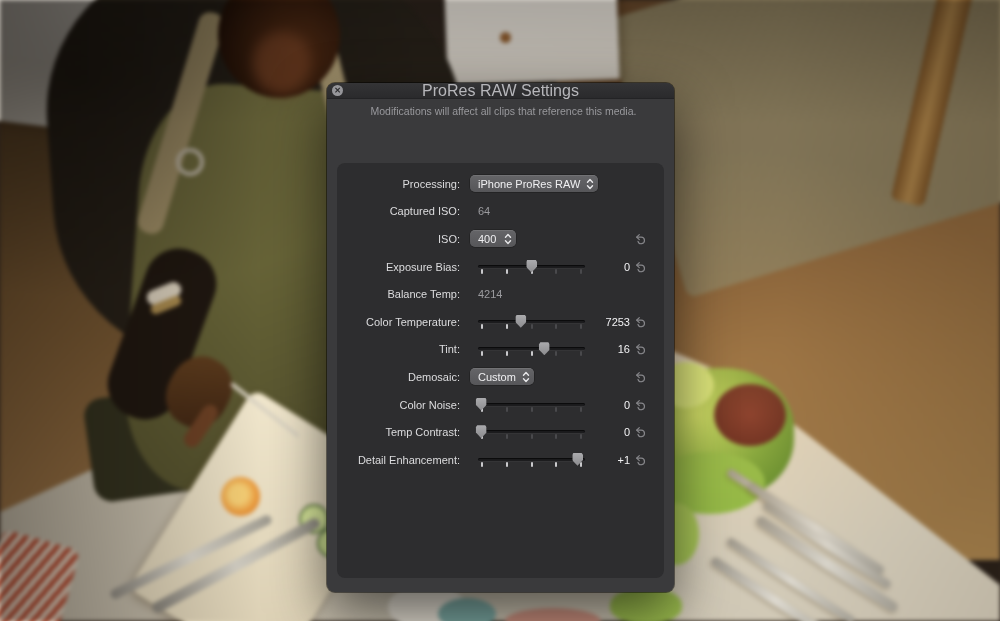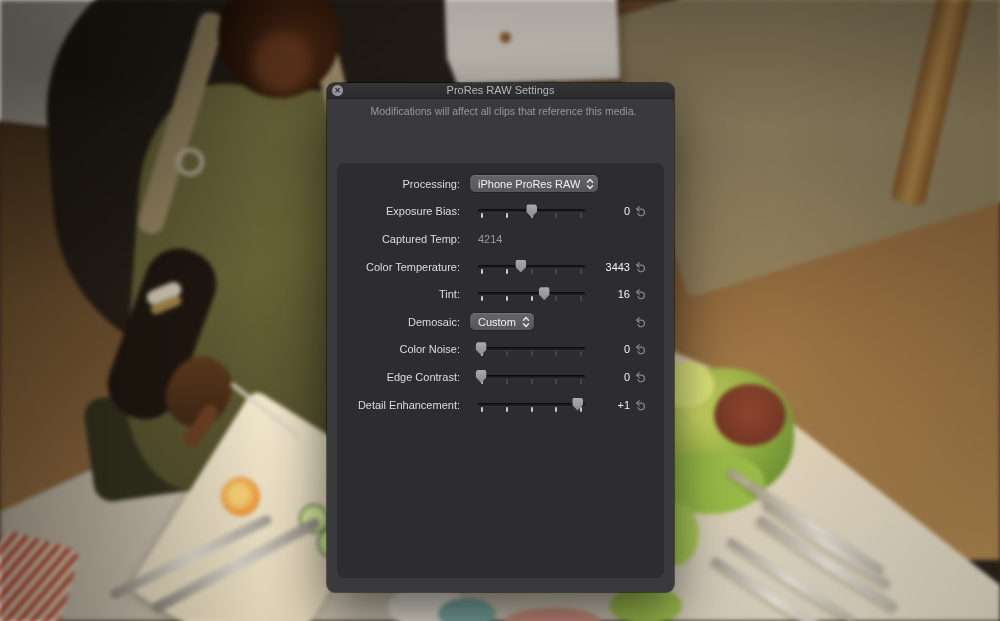--- a/index.html
+++ b/index.html
@@ -77,21 +77,21 @@
     color:#e8e8ea;
   }
   .titlebar{
     position:relative;height:15px;border-radius:8px 8px 0 0;
     background:linear-gradient(#343436,#2a2a2c);
     border-bottom:1px solid #232325;
     display:flex;align-items:center;
   }
   .titlebar .title{
     position:absolute;left:0;right:0;text-align:center;
-    font-size:11px;color:#b6b6ba;line-height:15px;
+    font-size:16px;color:#b6b6ba;line-height:15px;
   }
   .closebtn{
     position:relative;z-index:2;margin-left:5px;width:11px;height:11px;border-radius:50%;
     background:#96969a;border:none;padding:0;cursor:pointer;
     display:flex;align-items:center;justify-content:center;
     font-size:8px;line-height:1;color:#2b2b2d;font-weight:700;
   }
   .heading{margin-top:14px;text-align:center;font-size:12px;font-weight:700;color:#ededee;line-height:16px;}
   .note{margin-top:6px;text-align:center;font-size:10.5px;color:#98989c;line-height:13px;padding-left:6px;}
   .panel{
@@ -216,21 +216,48 @@
             <svg width="8" height="12" viewBox="0 0 8 12" fill="none" stroke="#e8e8ea" stroke-width="1.4" stroke-linecap="round" stroke-linejoin="round">
                 <path d="M1.5 4.2 L4 1.6 L6.5 4.2"></path>
                 <path d="M1.5 7.8 L4 10.4 L6.5 7.8"></path>
               </svg>
           </button>
         </div>
         <div class="val"></div>
           <div></div>
       </div>
 
-
+      <div class="row">
+        <div class="lbl">Captured ISO:</div>
+        <div class="ctl">
+            <span class="static-val">64</span>
+          </div>
+        <div class="val"></div>
+          <div></div>
+      </div>
+
+      <div class="row">
+        <div class="lbl">ISO:</div>
+        <div class="ctl">
+          <button class="popup" style="min-width:46px;justify-content:space-between;">
+            <span>400</span>
+            <svg width="8" height="12" viewBox="0 0 8 12" fill="none" stroke="#e8e8ea" stroke-width="1.4" stroke-linecap="round" stroke-linejoin="round">
+                <path d="M1.5 4.2 L4 1.6 L6.5 4.2"></path>
+                <path d="M1.5 7.8 L4 10.4 L6.5 7.8"></path>
+              </svg>
+          </button>
+        </div>
+        <div class="val"></div>
+        <button class="reset">
+          <svg width="12" height="12" viewBox="0 0 12 12" fill="none" stroke="currentColor" stroke-width="1.2" stroke-linecap="round" stroke-linejoin="round">
+              <path d="M5.3 1.6 L2.6 4.1 L5.3 6.6"></path>
+              <path d="M2.9 4.1 h4.3 a3.3 3.3 0 1 1 -3.2 4.2"></path>
+            </svg>
+        </button>
+      </div>
 
       <div class="row">
         <div class="lbl">Exposure Bias:</div>
         <div class="ctl">
           <div class="slider">
             <div class="track"></div>
           <div class="tick bright" style="left: 4%;"></div>
               <div class="tick bright" style="left: 27%;"></div>
               <div class="tick bright" style="left: 50%;"></div>
               <div class="tick dim" style="left: 73%;"></div>
@@ -241,21 +268,21 @@
         <div class="val">0</div>
         <button class="reset">
           <svg width="12" height="12" viewBox="0 0 12 12" fill="none" stroke="currentColor" stroke-width="1.2" stroke-linecap="round" stroke-linejoin="round">
               <path d="M5.3 1.6 L2.6 4.1 L5.3 6.6"></path>
               <path d="M2.9 4.1 h4.3 a3.3 3.3 0 1 1 -3.2 4.2"></path>
             </svg>
         </button>
       </div>
 
       <div class="row">
-        <div class="lbl">Captured Temp:</div>
+        <div class="lbl">Balance Temp:</div>
         <div class="ctl">
             <span class="static-val">4214</span>
           </div>
         <div class="val"></div>
           <div></div>
       </div>
 
 
       <div class="row">
         <div class="lbl">Color Temperature:</div>
@@ -263,21 +290,21 @@
           <div class="slider">
             <div class="track"></div>
           <div class="tick bright" style="left: 4%;"></div>
               <div class="tick bright" style="left: 27%;"></div>
               <div class="tick dim" style="left: 50%;"></div>
               <div class="tick dim" style="left: 73%;"></div>
               <div class="tick dim" style="left: 96%;"></div>
               <div class="thumb" style="left: 40%;"></div>
             </div>
         </div>
-        <div class="val">3443</div>
+        <div class="val">7253</div>
         <button class="reset">
           <svg width="12" height="12" viewBox="0 0 12 12" fill="none" stroke="currentColor" stroke-width="1.2" stroke-linecap="round" stroke-linejoin="round">
               <path d="M5.3 1.6 L2.6 4.1 L5.3 6.6"></path>
               <path d="M2.9 4.1 h4.3 a3.3 3.3 0 1 1 -3.2 4.2"></path>
             </svg>
         </button>
       </div>
 
       <div class="row">
         <div class="lbl">Tint:</div>
@@ -337,21 +364,21 @@
         <div class="val">0</div>
         <button class="reset">
           <svg width="12" height="12" viewBox="0 0 12 12" fill="none" stroke="currentColor" stroke-width="1.2" stroke-linecap="round" stroke-linejoin="round">
               <path d="M5.3 1.6 L2.6 4.1 L5.3 6.6"></path>
               <path d="M2.9 4.1 h4.3 a3.3 3.3 0 1 1 -3.2 4.2"></path>
             </svg>
         </button>
       </div>
 
       <div class="row">
-        <div class="lbl">Edge Contrast:</div>
+        <div class="lbl">Temp Contrast:</div>
         <div class="ctl">
           <div class="slider">
             <div class="track"></div>
           <div class="tick bright" style="left: 4%;"></div>
               <div class="tick dim" style="left: 27%;"></div>
               <div class="tick dim" style="left: 50%;"></div>
               <div class="tick dim" style="left: 73%;"></div>
               <div class="tick dim" style="left: 96%;"></div>
               <div class="thumb" style="left: 3%;"></div>
             </div>

